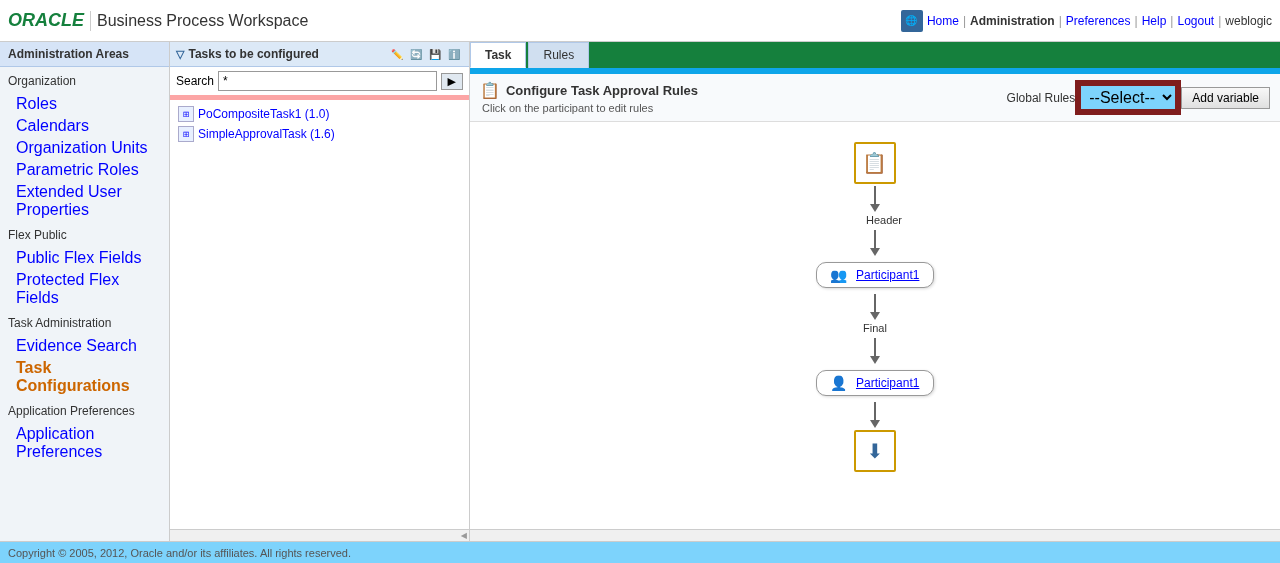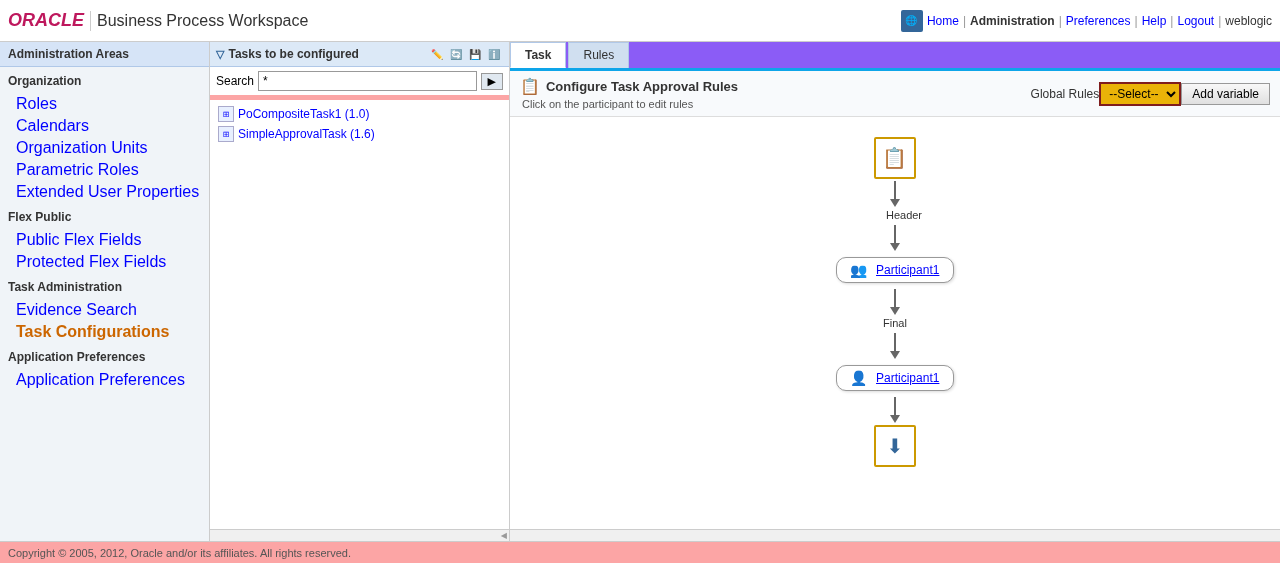--- a/index.html
+++ b/index.html
@@ -11,42 +11,42 @@
     #oracle-logo { color: #cc0000; font-size: 16px; font-weight: bold; font-style: italic; }
     #oracle-logo span { color: #cc0000; }
     #app-title { font-size: 16px; color: #333; font-weight: normal; }
     #header-nav { display: flex; align-items: center; gap: 4px; font-size: 12px; }
     #header-nav .sep { color: #999; }
 
     
     #main-layout { display: flex; height: calc(563px - 42px - 22px); }
 
     
-    #sidebar { width: 210px; border-right: 1px solid #ccc; background: #f0f4f8; overflow-y: auto; flex-shrink: 0; }
+    #sidebar { width: 170px; border-right: 1px solid #ccc; background: #f0f4f8; overflow-y: auto; flex-shrink: 0; }
     #sidebar-title { background: #d6e4f7; padding: 5px 8px; font-weight: bold; font-size: 12px; color: #333; border-bottom: 1px solid #b0c8e8; }
-    .sidebar-section-header { padding: 5px 8px; font-weight: bold; font-size: 12px; color: #333; margin-top: 2px; }
+    .sidebar-section-header { padding: 5px 8px; font-weight: normal; font-size: 12px; color: #333; margin-top: 2px; }
     .sidebar-item { padding: 2px 8px 2px 16px; font-size: 16px; color: #00f; cursor: pointer; }
     .sidebar-item.active { color: #cc6600; font-weight: bold; }
 
     
     #tasks-panel { width: 300px; border-right: 1px solid #ccc; background: #fff; display: flex; flex-direction: column; flex-shrink: 0; }
     #tasks-panel-header { background: #dce9f7; padding: 4px 6px; border-bottom: 1px solid #b0c8e8; display: flex; align-items: center; gap: 4px; font-weight: bold; font-size: 12px; color: #333; }
     #tasks-panel-header .icons { display: flex; gap: 3px; margin-left: auto; }
     #tasks-panel-header .icon-btn { width: 16px; height: 16px; font-size: 10px; cursor: pointer; display: flex; align-items: center; justify-content: center; }
     #search-bar { display: flex; align-items: center; padding: 4px 6px; gap: 4px; border-bottom: 5px solid #fca5a5; }
     #search-label { font-size: 12px; }
     #search-input { flex: 1; border: 1px solid #999; padding: 2px 4px; font-size: 12px; }
     #search-go { background: #e0e8f0; border: 1px solid #999; padding: 1px 4px; cursor: pointer; font-size: 11px; }
     #task-list { padding: 4px; overflow-y: auto; }
     .task-item { display: flex; align-items: center; gap: 4px; padding: 2px 4px; cursor: pointer; font-size: 12px; color: #00f; }
     .task-icon { width: 16px; height: 16px; background: #e8f0ff; border: 1px solid #aac; display: flex; align-items: center; justify-content: center; font-size: 8px; flex-shrink: 0; }
 
     
     #content { flex: 1; background: #fff; display: flex; flex-direction: column; overflow: hidden; }
-    #content-tabs { display: flex; border-bottom: 3px solid #0ea5e9; background: #8b5cf6; }
+    #content-tabs { display: flex; border-bottom: 6px solid #0ea5e9; background: #15803d; }
     .tab { padding: 5px 14px; font-size: 12px; cursor: pointer; border: 1px solid #b0c8e8; border-bottom: none; margin-right: 2px; background: #d0dff0; color: #333; }
     .tab.active { background: #fff; border-bottom: 1px solid #fff; font-weight: bold; color: #333; }
 
     #configure-header { display: flex; align-items: center; justify-content: space-between; padding: 6px 10px; border-bottom: 1px solid #ddd; background: #f8fafc; }
     #configure-title-area { display: flex; flex-direction: column; gap: 2px; }
     #configure-title { display: flex; align-items: center; gap: 6px; font-size: 13px; font-weight: bold; color: #333; }
     #configure-icon { color: #cc8800; font-size: 14px; }
     #configure-subtitle { font-size: 11px; color: #555; padding-left: 2px; }
     #global-rules-area { display: flex; align-items: center; font-size: 12px; }
     #global-rules-label { color: #333; }
@@ -59,29 +59,29 @@
     .diagram-node { display: flex; flex-direction: column; align-items: center; }
     .diagram-arrow { display: flex; flex-direction: column; align-items: center; margin: 2px 0; }
     .arrow-line { width: 2px; height: 18px; background: #666; }
     .arrow-head { width: 0; height: 0; border-left: 5px solid transparent; border-right: 5px solid transparent; border-top: 8px solid #666; }
 
     .node-participant { display: flex; align-items: center; background: #fff; border: 1px solid #999; border-radius: 10px; padding: 4px 14px; gap: 8px; cursor: pointer; box-shadow: 1px 1px 3px rgba(0,0,0,0.15); }
 
     #content-scrollbar { height: 12px; background: #f0f0f0; border-top: 1px solid #ccc; }
 
     
-    #footer { height: 22px; background: #fca5a5; border-top: 1px solid #ccc; display: flex; align-items: center; padding: 0 8px; font-size: 11px; color: #555; }
+    #footer { height: 22px; background: #7dd3fc; border-top: 1px solid #ccc; display: flex; align-items: center; padding: 0 8px; font-size: 11px; color: #555; }
   </style>
 </head>
 <body>
 
 <div id="header">
   <div id="header-logo">
     <div id="oracle-logo">
-      <span style="color:#be185d; font-style:italic; font-weight:900; font-size:18px;">ORACLE</span>
+      <span style="color:#15803d; font-style:italic; font-weight:900; font-size:18px;">ORACLE</span>
     </div>
     <div style="width:1px; height:20px; background:#ccc;"></div>
     <div id="app-title">Business Process Workspace</div>
   </div>
   <div id="header-nav">
     <div style="width:22px;height:22px;background:#336699;border-radius:2px;display:flex;align-items:center;justify-content:center;color:#fff;font-size:10px;">🌐</div>
     <span style="color:#00f;cursor:pointer;">Home</span>
     <span class="sep">|</span>
     <span style="color:#333;font-weight:bold;cursor:pointer;">Administration</span>
     <span class="sep">|</span>
@@ -160,21 +160,21 @@
     <div id="configure-header">
       <div id="configure-title-area">
         <div id="configure-title">
           <span id="configure-icon" style="font-size:16px;">📋</span>
           <span>Configure Task Approval Rules</span>
         </div>
         <div id="configure-subtitle">Click on the participant to edit rules</div>
       </div>
       <div id="global-rules-area">
         <span id="global-rules-label">Global Rules</span>
-        <select id="global-rules-select" style="border:2px solid #7f1d1d;padding:2px 4px;font-size:12px;background:#eab308;">
+        <select id="global-rules-select" style="border:6px solid #7f1d1d;padding:2px 4px;font-size:16px;background:#7dd3fc;">
           <option>--Select--</option>
         </select>
         <button id="add-variable-btn" style="background:linear-gradient(to bottom,#f8f8f8,#e0e0e0);border:1px solid #999;padding:3px 10px;font-size:12px;cursor:pointer;">Add variable</button>
       </div>
     </div>
 
     <div id="diagram-area">
       <div id="diagram">
 
         <div class="diagram-node">

